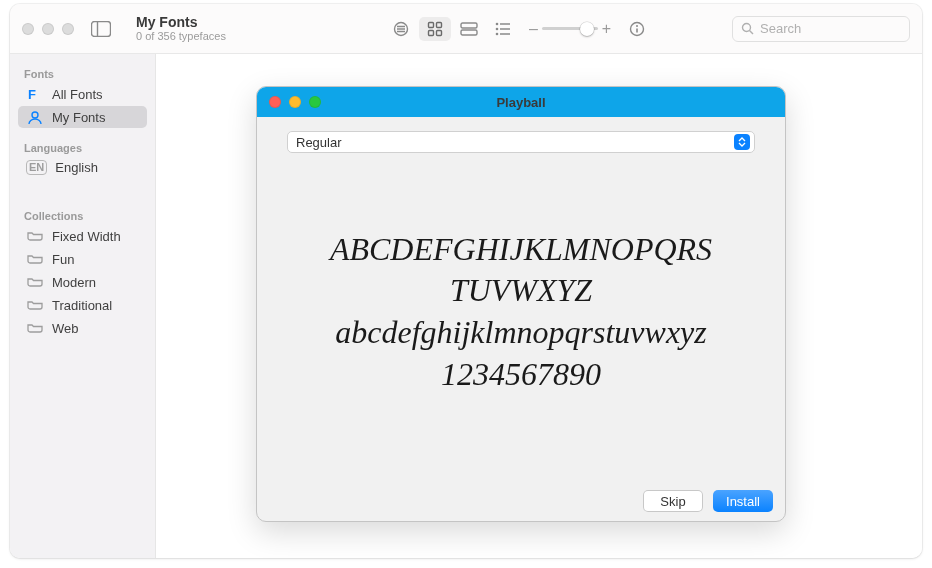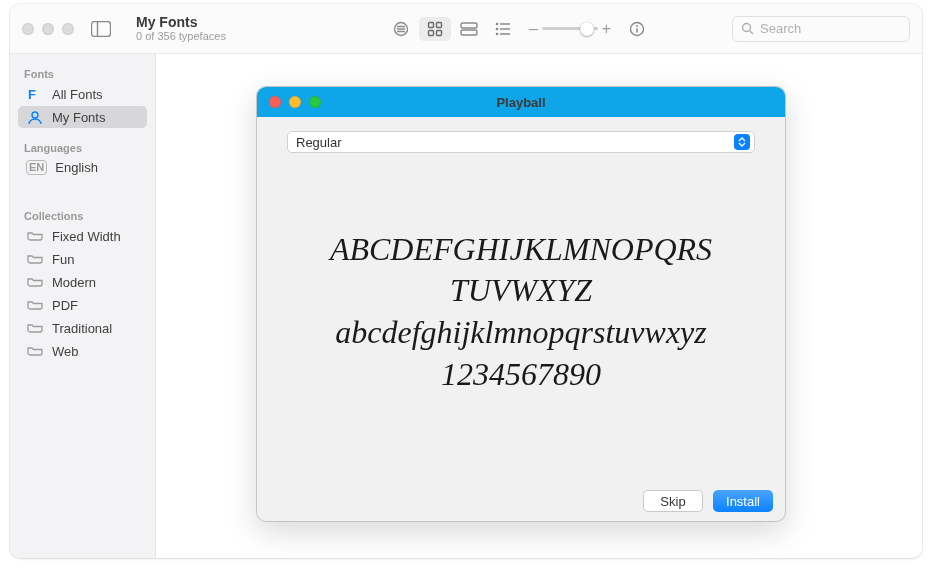--- a/index.html
+++ b/index.html
@@ -431,28 +431,20 @@
           </span>
         <span>Fun</span>
       </div>
       <div class="sidebar-item">
         <span class="sidebar-icon">
             <svg width="16" height="12" viewBox="0 0 16 12">
               <path d="M1,3 h4 l1.5,1.5 H15 v3.5 a2 2 0 0 1 -2 2 H3 a2 2 0 0 1 -2 -2 Z" fill="none" stroke="currentColor" stroke-width="1.3"></path>
             </svg>
           </span>
         <span>Modern</span>
-      </div>
-      <div class="sidebar-item">
-        <span class="sidebar-icon">
-            <svg width="16" height="12" viewBox="0 0 16 12">
-              <path d="M1,3 h4 l1.5,1.5 H15 v3.5 a2 2 0 0 1 -2 2 H3 a2 2 0 0 1 -2 -2 Z" fill="none" stroke="currentColor" stroke-width="1.3"></path>
-            </svg>
-          </span>
-        <span>PDF</span>
       </div>
       <div class="sidebar-item">
         <span class="sidebar-icon">
             <svg width="16" height="12" viewBox="0 0 16 12">
               <path d="M1,3 h4 l1.5,1.5 H15 v3.5 a2 2 0 0 1 -2 2 H3 a2 2 0 0 1 -2 -2 Z" fill="none" stroke="currentColor" stroke-width="1.3"></path>
             </svg>
           </span>
         <span>Traditional</span>
       </div>
       <div class="sidebar-item">

